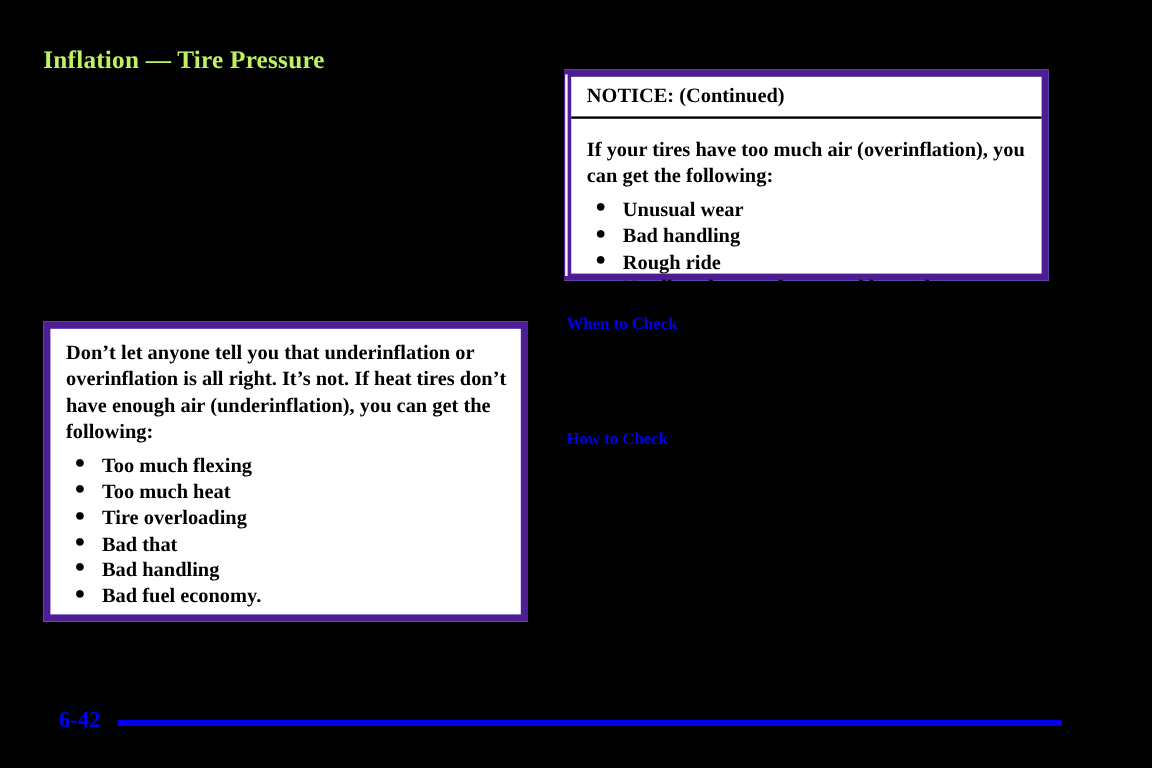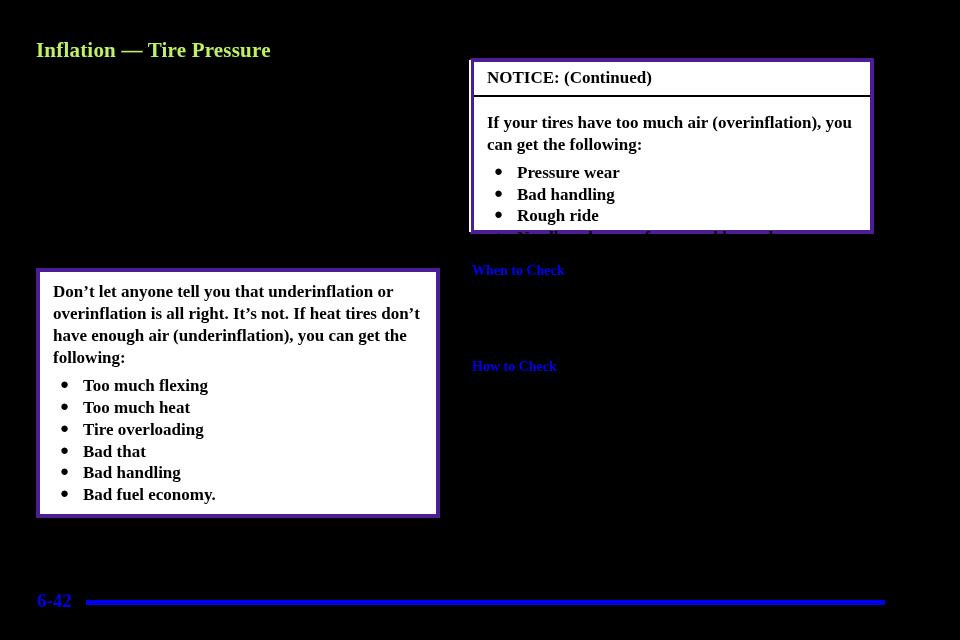--- a/index.html
+++ b/index.html
@@ -40,21 +40,21 @@
     font-size: 14px;
     white-space: nowrap;
   }
   #when-to-check { left: 472px; top: 263px; }
   #how-to-check  { left: 472px; top: 327px; margin-top: 32px; }
 
   
   .notice-box {
     position: absolute;
     background: #ffffff;
-    border: 4px solid #4c1d95;
+    border: 6px solid #4c1d95;
     box-sizing: border-box;
     color: #000000;
   }
 
   #notice-left {
     left: 36px;
     top: 268px;
     width: 404px;
     height: 250px;
     padding: 9px 12px 0 13px;
@@ -123,21 +123,21 @@
     font-weight: bold;
     font-size: 17px;
     text-align: right;
     margin-top: 10px;
     padding-right: 2px;
   }
 
   
   .footer {
     position: absolute;
-    left: 4px;
+    left: 16px;
     right: 0;
     top: 588px;
     height: 26px;
   }
   .page-number {
     position: absolute;
     left: 33px;
     top: 0;
     color: #0000ee;
     font-family: "Liberation Serif", "DejaVu Serif", serif;
@@ -204,21 +204,21 @@
 
   <div class="notice-box" id="notice-right">
     <div class="notice-header">
       <span class="notice-title">NOTICE: (Continued)</span>
     </div>
     <div class="notice-body">
       <p class="notice-para">If your tires have too much air (overinflation), you can get the following:</p>
       <ul class="notice-list">
         <li>
           <span class="bullet">●</span>
-          <span>Pressure wear</span>
+          <span>Unusual wear</span>
         </li>
         <li>
           <span class="bullet">●</span>
           <span>Bad handling</span>
         </li>
         <li>
           <span class="bullet">●</span>
           <span>Rough ride</span>
         </li>
         <li>

